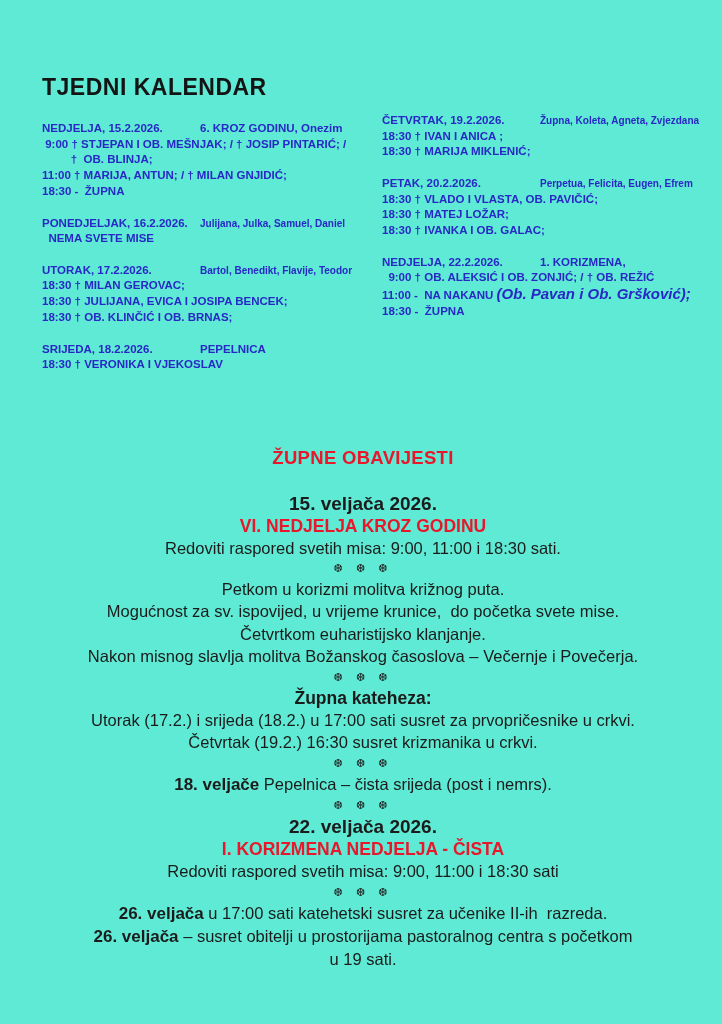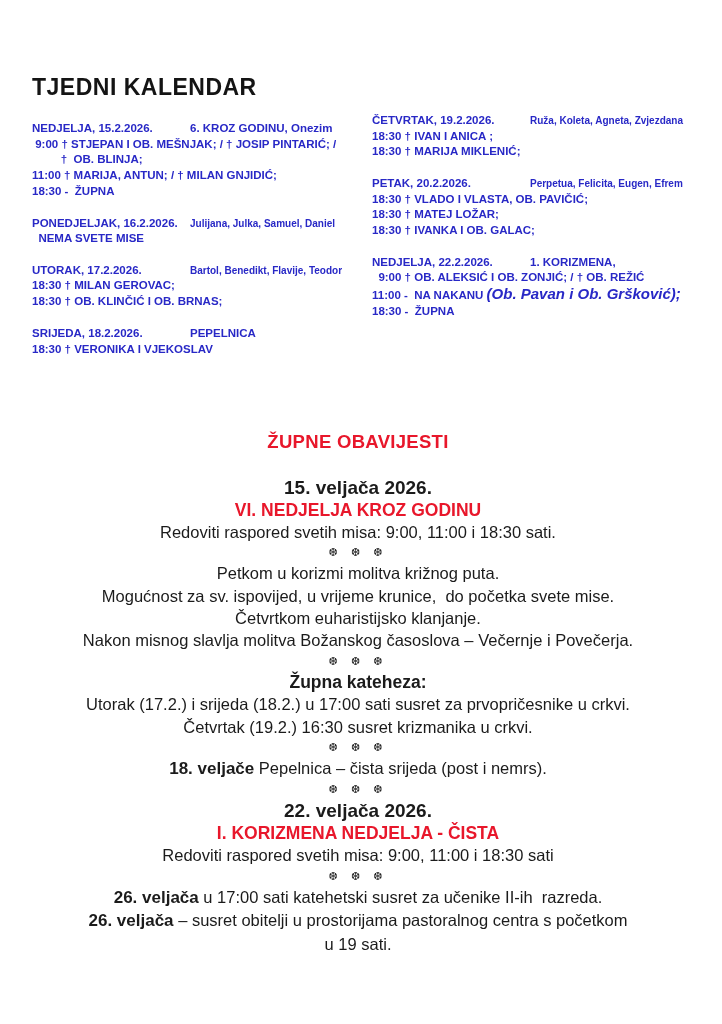--- a/index.html
+++ b/index.html
@@ -1,19 +1,19 @@
 <!DOCTYPE html>
 <html><head>
 <meta charset="utf-8">
 <style>
   html,body{margin:0;padding:0;background:#888;}
   .page{
-    position:relative;width:722px;height:1024px;background:#ffffff;
+    position:relative;width:722px;height:1024px;background:#5eead4;
     font-family:"Liberation Sans", sans-serif;color:#1a1a1a;
-    box-sizing:border-box;padding:74px 20px 0 32px;overflow:hidden;
+    box-sizing:border-box;padding:74px 20px 0 42px;overflow:hidden;
   }
   
   .cal-title{
     font-size:23px;font-weight:bold;color:#141414;letter-spacing:.5px;
     margin:0 0 20px 0;
   }
   .cal{display:flex;}
   .cal-col{width:340px;flex:none;}
   .cal-col.right{width:324px;margin-top:-8px;}
   .day{margin-bottom:16px;}
@@ -72,36 +72,37 @@
           <span class="note sm">Julijana, Julka, Samuel, Daniel</span>
         </div>
         <div class="line">  NEMA SVETE MISE</div>
       </div>
       <div class="day">
         <div class="day-header">
           <span class="date">UTORAK, 17.2.2026.</span>
           <span class="note sm">Bartol, Benedikt, Flavije, Teodor</span>
         </div>
         <div class="line">18:30 † MILAN GEROVAC;</div>
+        <div class="line">18:30 † JULIJANA, EVICA I JOSIPA BENCEK;</div>
         <div class="line">18:30 † OB. KLINČIĆ I OB. BRNAS;</div>
       </div>
       <div class="day">
         <div class="day-header">
           <span class="date">SRIJEDA, 18.2.2026.</span>
           <span class="note">PEPELNICA</span>
         </div>
         <div class="line">18:30 † VERONIKA I VJEKOSLAV</div>
       </div>
     </div>
 
     <div class="cal-col right">
       <div class="day">
         <div class="day-header">
           <span class="date">ČETVRTAK, 19.2.2026.</span>
-          <span class="note sm">Ruža, Koleta, Agneta, Zvjezdana</span>
+          <span class="note sm">Župna, Koleta, Agneta, Zvjezdana</span>
         </div>
         <div class="line">18:30 † IVAN I ANICA ;</div>
         <div class="line">18:30 † MARIJA MIKLENIĆ;</div>
       </div>
       <div class="day">
         <div class="day-header">
           <span class="date">PETAK, 20.2.2026.</span>
           <span class="note sm">Perpetua, Felicita, Eugen, Efrem</span>
         </div>
         <div class="line">18:30 † VLADO I VLASTA, OB. PAVIČIĆ;</div>

